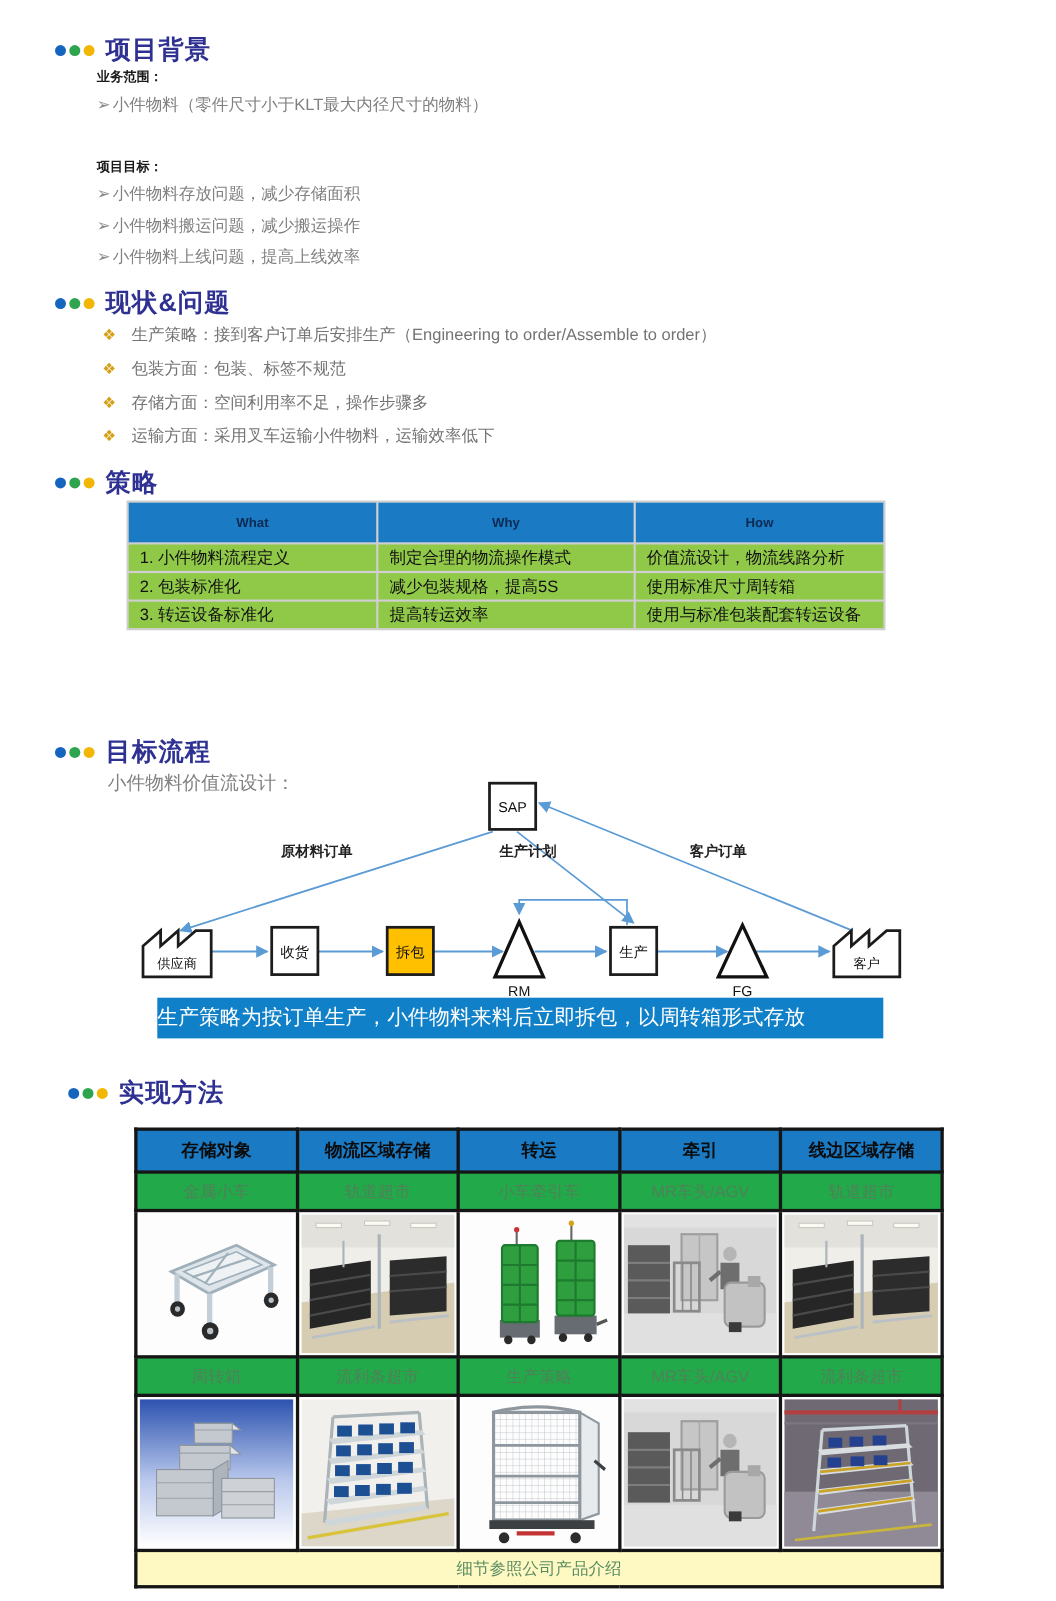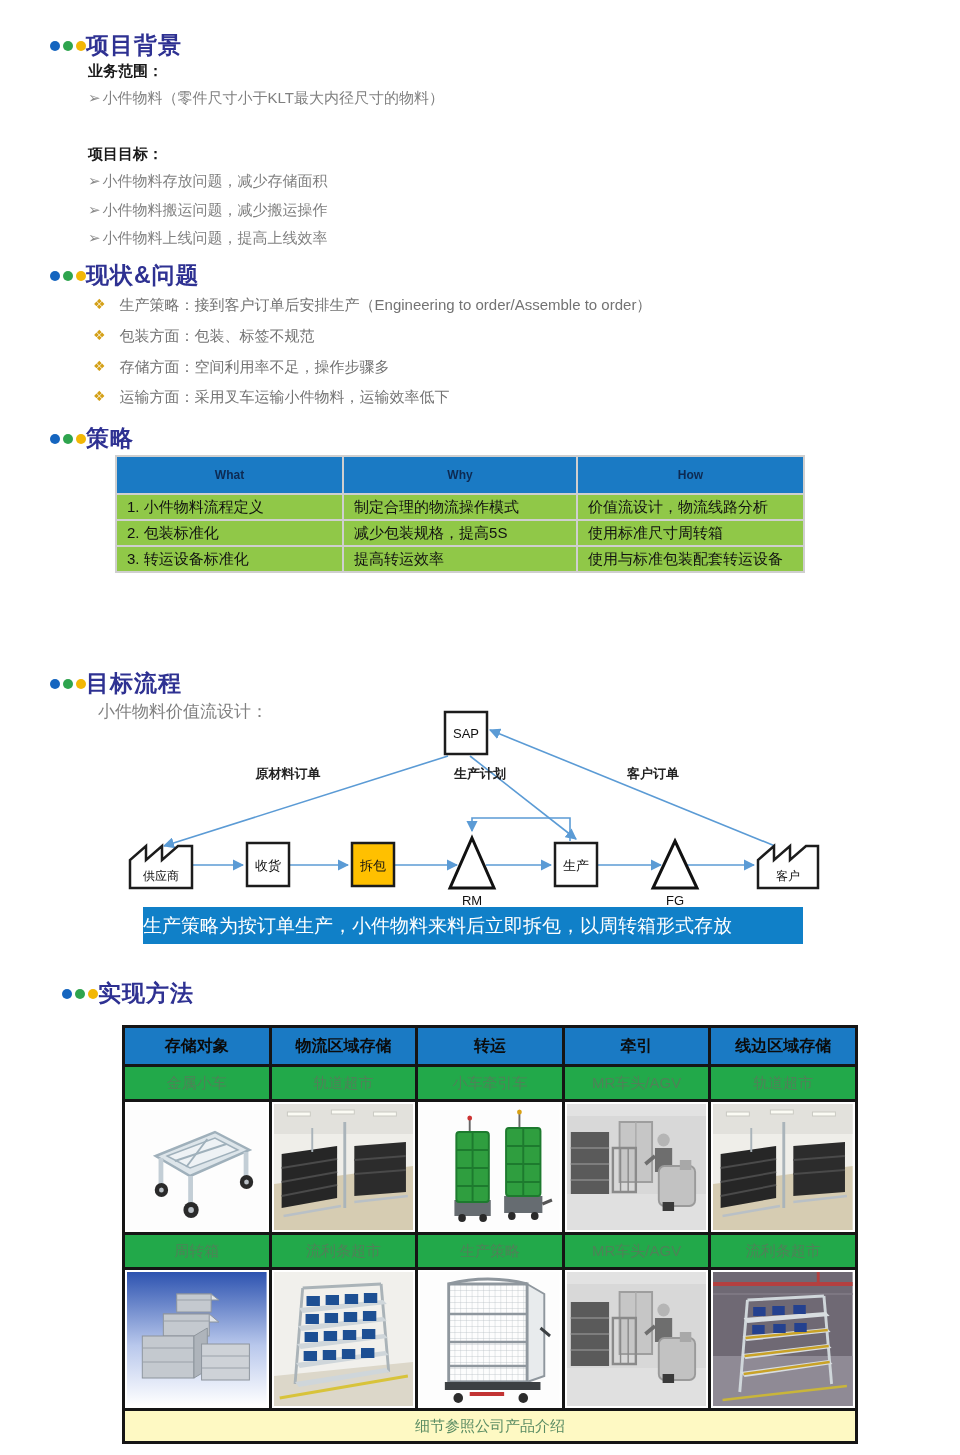--- a/index.html
+++ b/index.html
@@ -1,28 +1,28 @@
 <!DOCTYPE html>
 <html><head>
 <meta charset="utf-8">
 <style>
   html,body{margin:0;padding:0;background:#fff;}
   body{font-family:"Liberation Sans","DejaVu Sans",sans-serif;}
   .page{position:relative;width:960px;height:1455px;background:#fff;overflow:hidden;}
 
   
-  .sec-head{position:absolute;display:flex;align-items:center;}
+  .sec-head{position:absolute;display:flex;align-items:center;gap:10px;}
   .dots{display:flex;gap:3px;align-items:center;}
   .d{width:10px;height:10px;border-radius:50%;display:inline-block;}
   .d.b{background:#1565BF;}
   .d.g{background:#2EA44E;}
   .d.y{background:#F2B705;}
   .sec-title{font-size:23px;font-weight:bold;color:#2E3192;margin:0;letter-spacing:1px;}
 
-  .lbl{font-size:15px;font-weight:bold;color:#1a1a1a;margin:0 0 6px 0;}
+  .lbl{font-size:12px;font-weight:bold;color:#1a1a1a;margin:0 0 6px 0;}
   .gitem{font-size:15px;color:#808080;margin:0 0 7px 0;line-height:1.45;}
   .gitem .arr{margin-right:2px;color:#8a8a8a;}
 
   .ditem{font-size:15px;color:#737373;margin:0 0 9px 0;line-height:1.45;display:flex;gap:14px;}
   .ditem .dia{color:#D4A017;font-size:14px;}
 
   
   table.strat{position:absolute;left:115px;top:455px;width:690px;border-collapse:separate;border-spacing:2px;background:#cfcfcf;table-layout:fixed;}
   table.strat th{background:#1A7AC4;color:#0D2A52;font-size:12px;font-weight:bold;height:34px;text-align:center;}
   table.strat td{background:#90C848;color:#111;font-size:15px;height:24px;padding:0 0 0 10px;text-align:left;}

